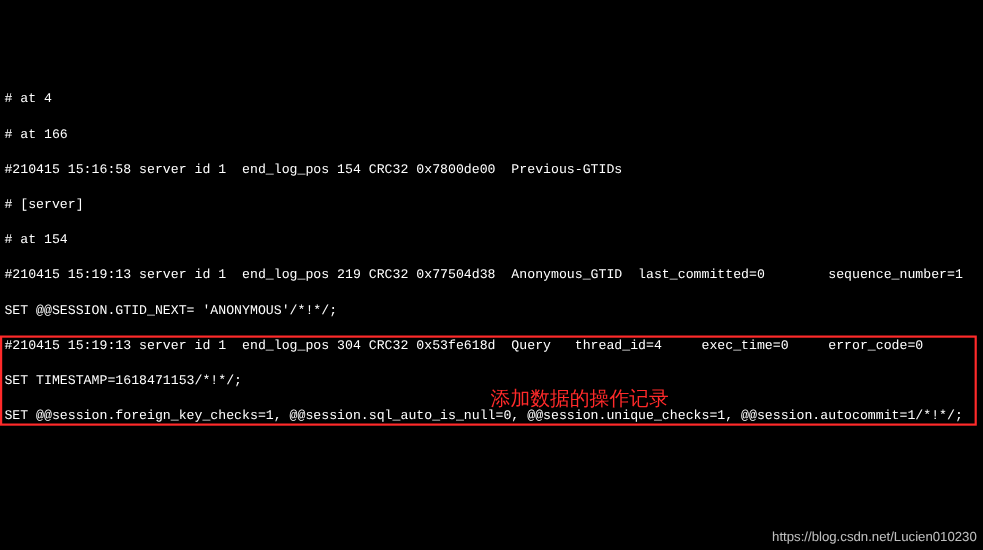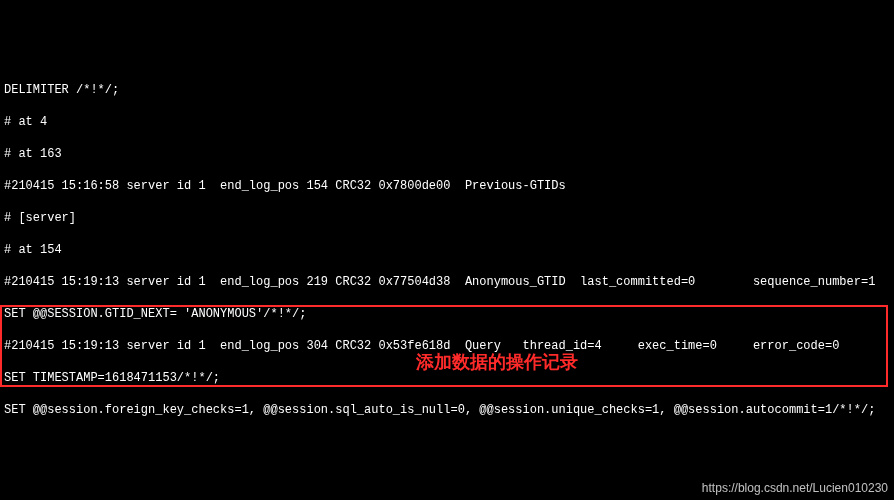--- a/index.html
+++ b/index.html
@@ -17,43 +17,43 @@
 .highlight-box {
   position: absolute;
   border: 2px solid #ff2a2a;
   pointer-events: none;
 }
 .annotation {
   position: absolute;
   color: #ff2a2a;
   font-family: "Microsoft YaHei", sans-serif;
   font-size: 18px;
-  font-weight: 700;
+  font-weight: 400;
   white-space: nowrap;
+  margin-left: 30px;
 }
 .watermark {
   position: absolute;
   right: 6px;
   bottom: 4px;
   color: rgba(255,255,255,0.75);
   font-family: Arial, sans-serif;
   font-size: 12px;
   margin-left: 12px;
 }
 .ln { display: block; }
 </style>
 </head>
 <body>
 
 
 
 <div class="terminal">
-<span class="ln">DELIMITER /*!*/;</span>
 <span class="ln"># at 4</span>
-<span class="ln"># at 163</span>
+<span class="ln"># at 166</span>
 <span class="ln">#210415 15:16:58 server id 1  end_log_pos 154 CRC32 0x7800de00  Previous-GTIDs</span>
 <span class="ln"># [server]</span>
 <span class="ln"># at 154</span>
 <span class="ln">#210415 15:19:13 server id 1  end_log_pos 219 CRC32 0x77504d38  Anonymous_GTID  last_committed=0        sequence_number=1</span>
 <span class="ln">SET @@SESSION.GTID_NEXT= 'ANONYMOUS'/*!*/;</span>
 <span class="ln">#210415 15:19:13 server id 1  end_log_pos 304 CRC32 0x53fe618d  Query   thread_id=4     exec_time=0     error_code=0</span>
 <span class="ln">SET TIMESTAMP=1618471153/*!*/;</span>
 <span class="ln">SET @@session.foreign_key_checks=1, @@session.sql_auto_is_null=0, @@session.unique_checks=1, @@session.autocommit=1/*!*/;</span>
 
 

